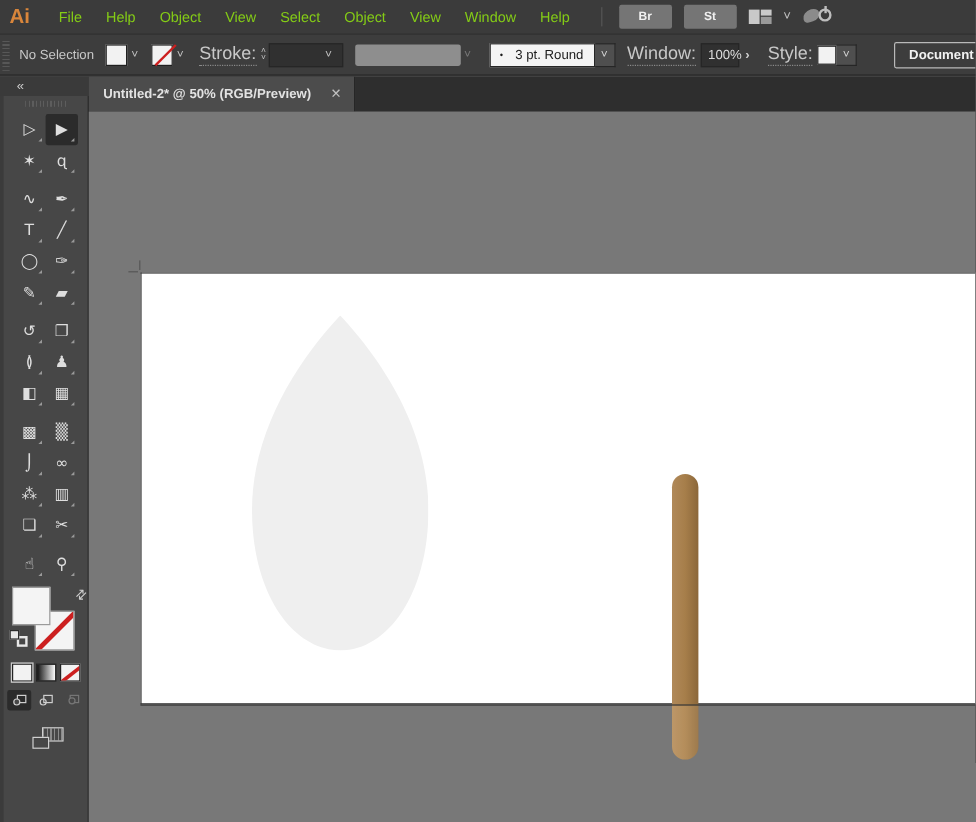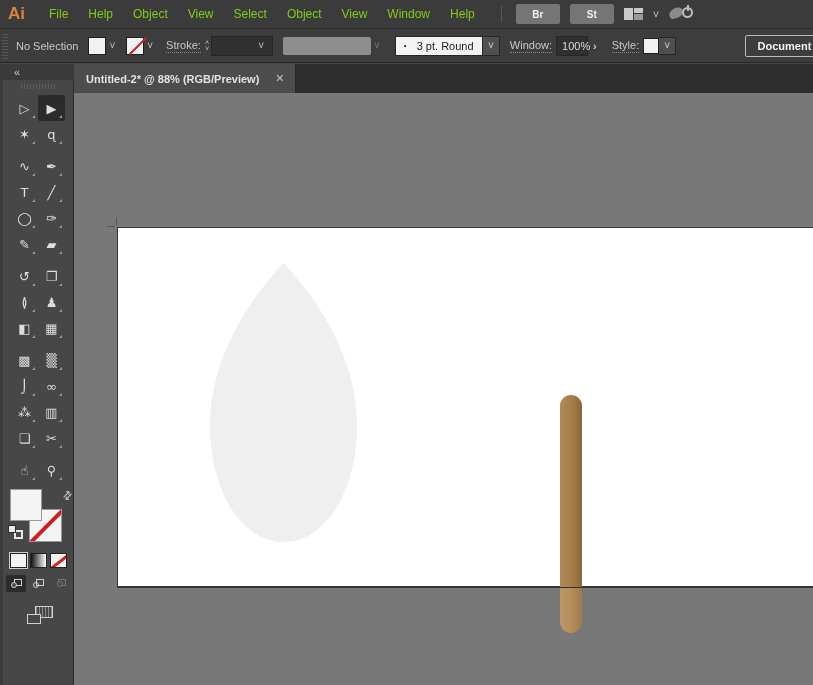--- a/index.html
+++ b/index.html
@@ -32,21 +32,21 @@
   
   .controlbar { position:absolute; top:29px; left:0; right:0; height:34px; background:#3d3d3d;
                 display:flex; align-items:center; border-bottom:1px solid #282828; overflow:hidden; }
   .grip-v { width:6px; height:26px; margin-left:2px;
             background:repeating-linear-gradient(0deg,#575757 0 1px,transparent 1px 3px); }
   .sel-status { color:#c8c8c8; font-size:11px; margin:0 10px 0 8px; white-space:nowrap; }
   .swatch { width:18px; height:18px; background:#f2f2f2; border:1px solid #1f1f1f; position:relative; }
   .swatch.none::after { content:''; position:absolute; left:-1px; top:7px; width:24px; height:2px;
                         background:#cc1f1f; transform:rotate(-45deg); }
   .dd-chev { color:#c2c2c2; font-size:10px; padding:0 3px; }
-  .ctl-label { color:#c8c8c8; font-size:11px; margin:0 4px 0 10px; border-bottom:1px dotted #8a8a8a;
+  .ctl-label { color:#c8c8c8; font-size:15px; margin:0 4px 0 10px; border-bottom:1px dotted #8a8a8a;
                padding-bottom:1px; white-space:nowrap; }
   .stepper { display:flex; flex-direction:column; color:#c2c2c2; font-size:7px; line-height:6px;
              margin-right:2px; text-align:center; }
   .dark-field { background:#303030; border:1px solid #262626; height:20px; color:#dcdcdc; font-size:11px;
                 display:flex; align-items:center; padding:0 5px; }
   .wt-select { width:62px; justify-content:space-between; }
   .brushdef { width:88px; height:18px; background:#8e8e8e; border-radius:2px; margin-left:10px; }
   .dim { opacity:.45; }
   .preset { display:flex; margin-left:12px; }
   .preset-box { background:#f4f4f4; color:#1c1c1c; height:20px; display:flex; align-items:center;
@@ -194,21 +194,21 @@
     <span class="arrow-btn">›</span>
     <span class="ctl-label">Style:</span>
     <span class="swatch" style="width:16px;height:16px;"></span>
     <span class="chev-btn" style="height:18px;">˅</span>
     <button class="docsetup">Document Setup</button>
   </div>
 
   <div class="tabstrip">
     <div class="panel-collapse">«</div>
     <div class="doc-tab">
-      <span class="tab-title">Untitled-2* @ 88% (RGB/Preview)</span>
+      <span class="tab-title">Untitled-2* @ 50% (RGB/Preview)</span>
       <span class="tab-close">✕</span>
     </div>
   </div>
 
   <div class="toolspanel">
     <div class="tp-grip"></div>
 
     <div class="tgroup">
       <div class="tool">
           <span class="ticon">▷</span>

